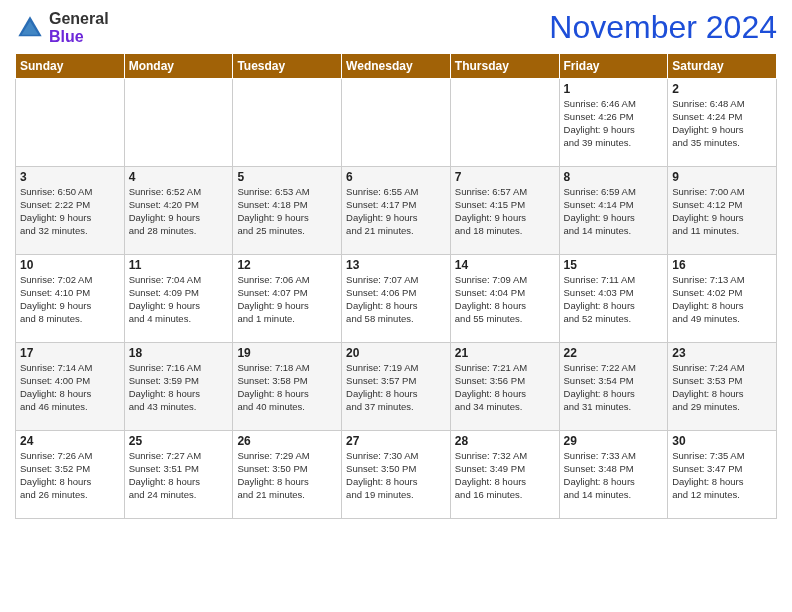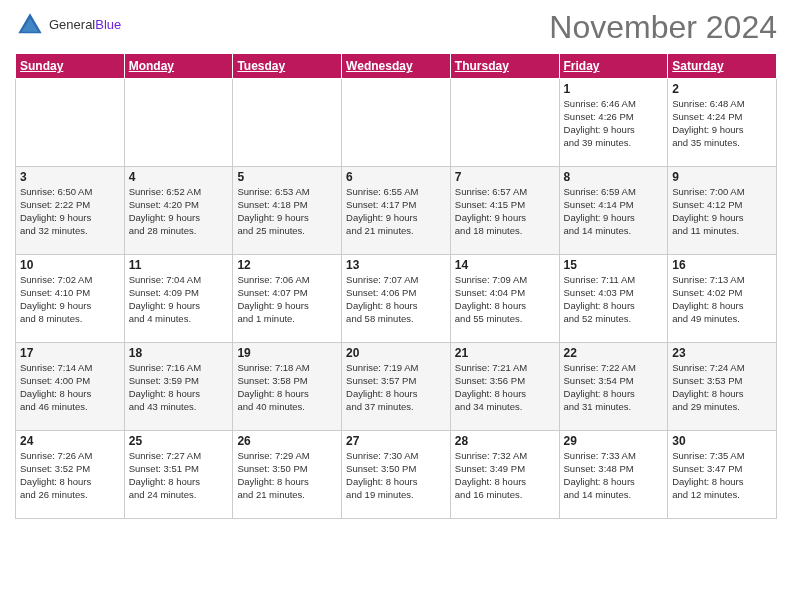--- a/index.html
+++ b/index.html
@@ -22,38 +22,38 @@
       align-items: flex-start;
       margin-bottom: 8px;
     }
     .logo {
       display: flex;
       align-items: center;
       gap: 4px;
     }
     .logo-text {
       display: flex;
-      flex-direction: row;
-      font-size: 13px;
-      font-weight: normal;
+      flex-direction: column;
+      font-size: 16px;
+      font-weight: bold;
       line-height: 1.1;
     }
     .logo-general { color: #333; }
     .logo-blue { color: #6d28d9; }
     .logo-icon {
       width: 30px;
       height: 30px;
     }
     .title-block {
       text-align: right;
     }
     .month-title {
       font-size: 32px;
       font-weight: normal;
-      color: #737373;
+      color: #1d4ed8;
       line-height: 1.1;
       margin-left: 26px;
     }
     .location {
       font-size: 14px;
       color: #444;
     }
     .calendar {
       width: 100%;
       border-collapse: collapse;
@@ -79,22 +79,21 @@
       background: #fff;
     }
     .calendar tr:nth-child(even) td {
       background: #f5f5f5;
     }
     .calendar tr:nth-child(odd) td {
       background: #fff;
     }
     
     .calendar thead tr td, .calendar thead tr th {
-      background: #be185d;
-      text-decoration: underline;
+      background: #a16207;
     }
     .day-num {
       font-size: 12px;
       font-weight: bold;
       color: #222;
       margin-bottom: 2px;
       display: block;
     }
     .day-info {
       font-size: 9.5px;

